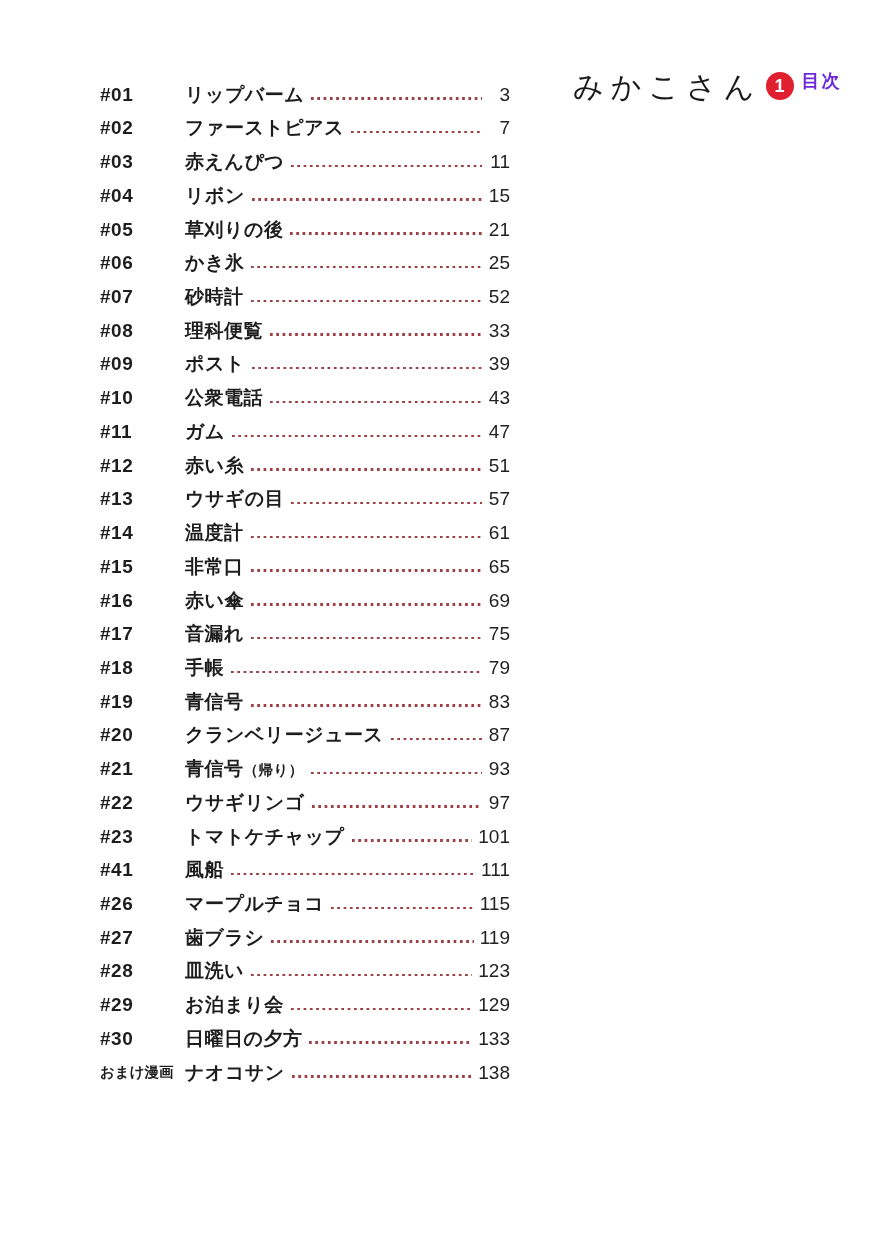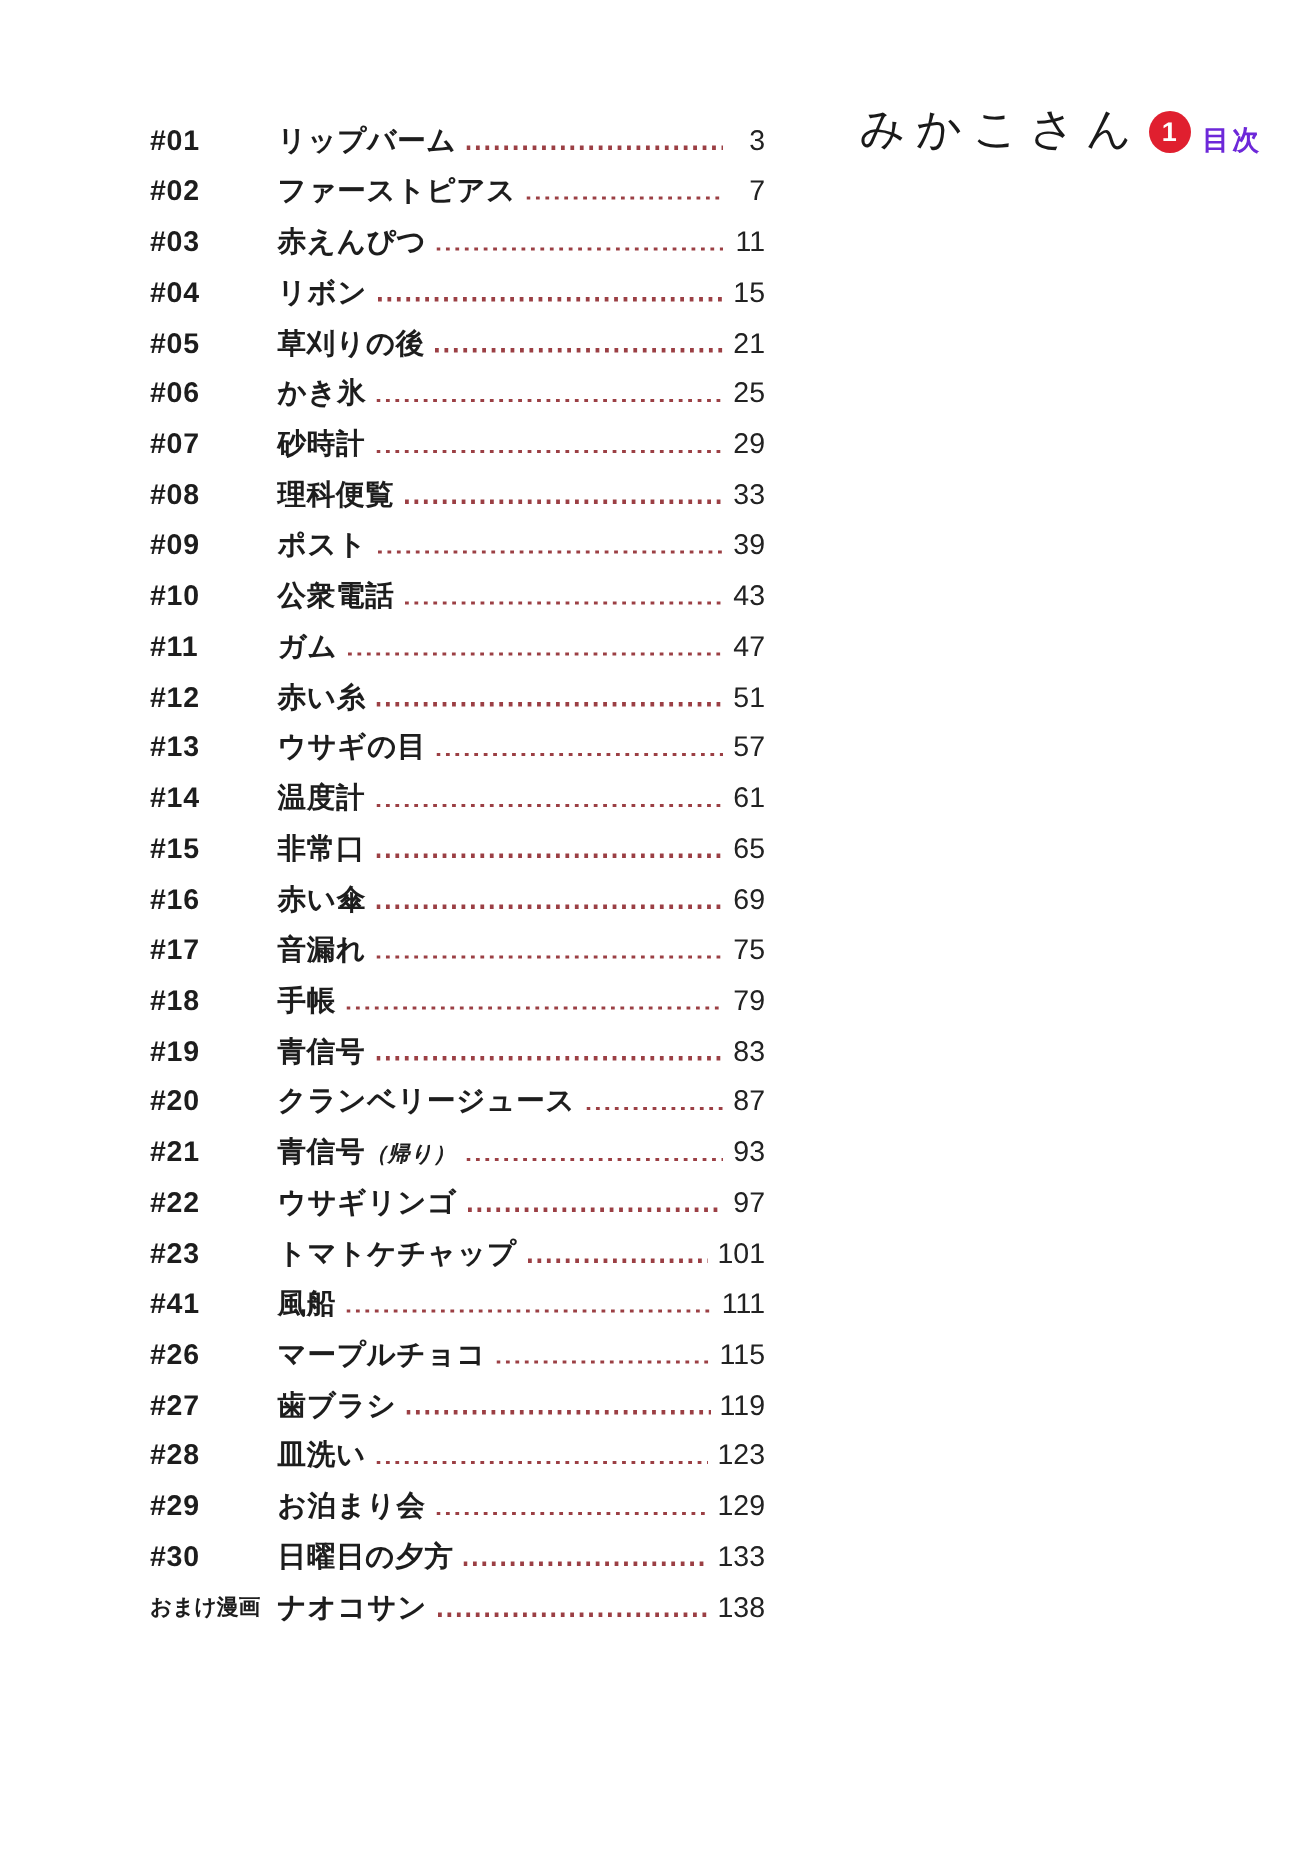--- a/index.html
+++ b/index.html
@@ -16,21 +16,21 @@
     font-family: "Liberation Sans", sans-serif;
     color: var(--text-color, #1d1d1d);
   }
 
   
   .book-header {
     position: absolute;
     left: 573px;
     top: 72px;
     display: flex;
-    align-items: flex-end;
+    align-items: flex-start;
     white-space: nowrap;
   }
   .book-title {
     font-family: "DejaVu Serif", serif;
     font-size: 30px;
     letter-spacing: 7px;
     color: #1a1a1a;
     line-height: 1;
   }
   .volume-badge {
@@ -88,21 +88,20 @@
     font-size: 19px;
     font-weight: 700;
     letter-spacing: 0.5px;
     white-space: nowrap;
     line-height: 1;
     text-align: center;
   }
   .chapter-title .title-small {
     font-size: 14.5px;
     font-weight: 700;
-    font-style: italic;
   }
   .dot-leader {
     flex: 1 1 auto;
     height: 2.4px;
     margin: 0 6px 4px 7px;
     background-image: linear-gradient(to right, var(--dot-color, #9b3f44) 2.4px, transparent 2.4px);
     background-size: 6.3px 2.4px;
     background-repeat: repeat-x;
     background-position: left bottom;
   }
@@ -155,21 +154,21 @@
       <div class="toc-row">
         <span class="chapter-number">#06</span>
         <span class="chapter-title">かき氷</span>
         <span class="dot-leader"></span>
         <span class="page-number">25</span>
       </div>
       <div class="toc-row">
         <span class="chapter-number">#07</span>
         <span class="chapter-title">砂時計</span>
         <span class="dot-leader"></span>
-        <span class="page-number">29</span>
+        <span class="page-number">52</span>
       </div>
       <div class="toc-row">
         <span class="chapter-number">#08</span>
         <span class="chapter-title">理科便覧</span>
         <span class="dot-leader"></span>
         <span class="page-number">33</span>
       </div>
       <div class="toc-row">
         <span class="chapter-number">#09</span>
         <span class="chapter-title">ポスト</span>

